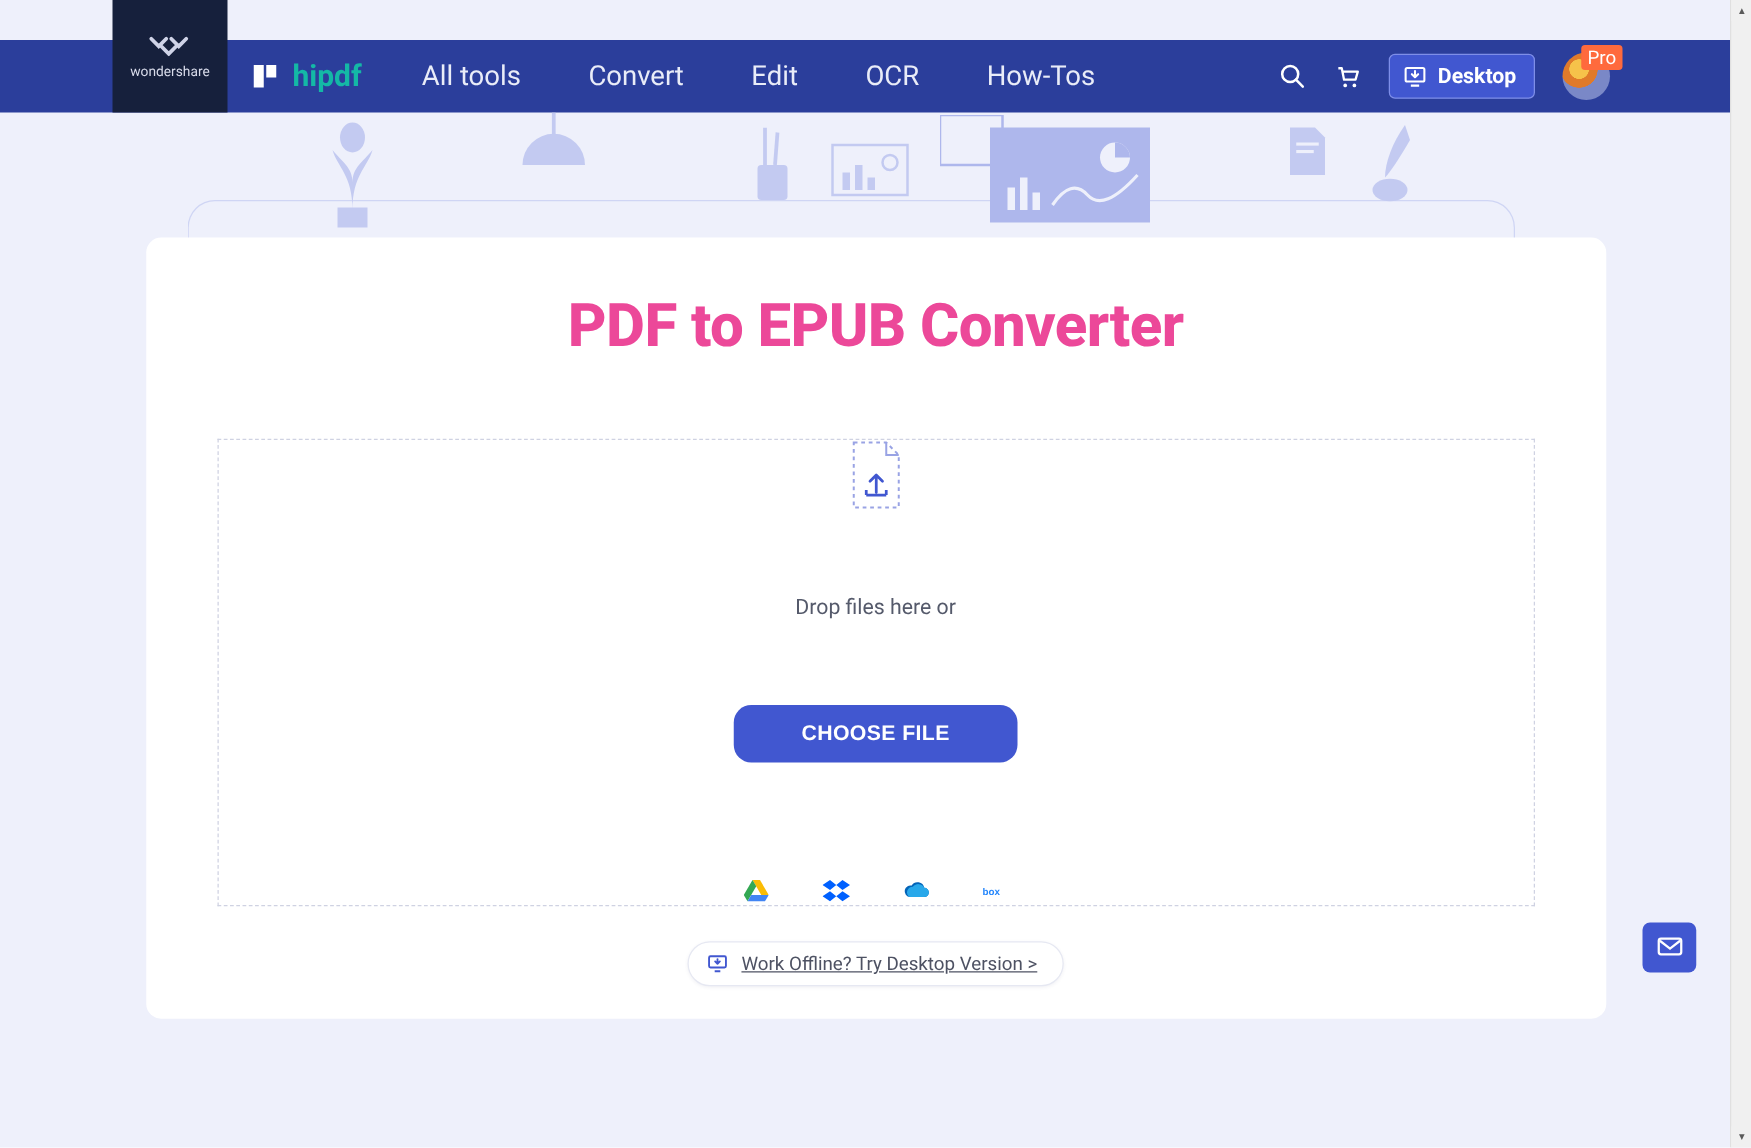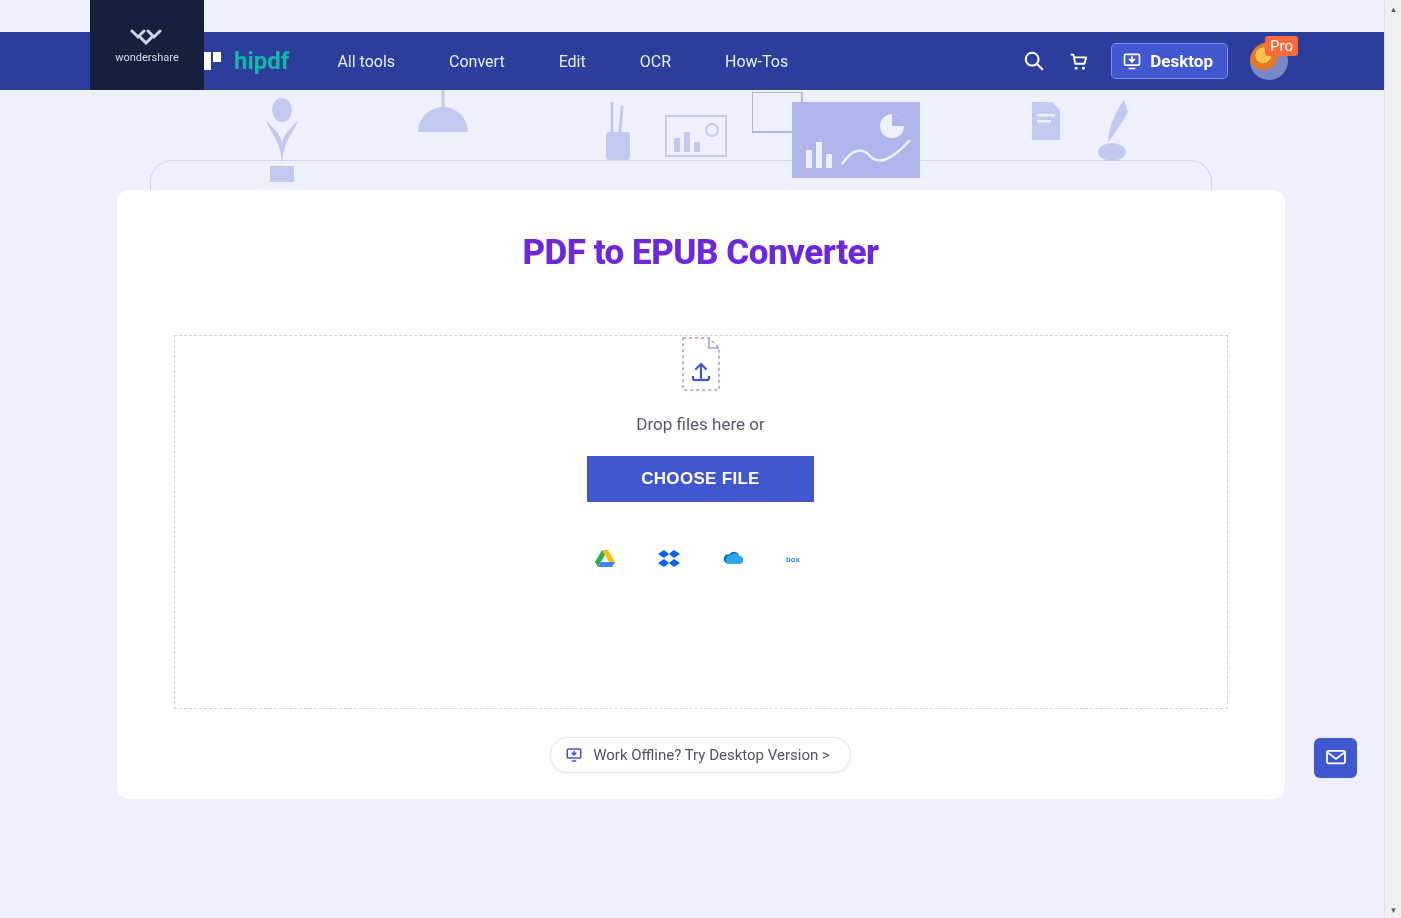--- a/index.html
+++ b/index.html
@@ -45,21 +45,21 @@
   width: 1384px;
   height: 58px;
   background: #2b3e9b;
   display: flex;
   align-items: center;
 }
 .wondershare-block {
   position: absolute;
   left: 90px;
   top: 0;
-  width: 114px;
+  width: 92px;
   height: 90px;
   background: #16203c;
   display: flex;
   flex-direction: column;
   align-items: center;
   justify-content: center;
   z-index: 30;
   color: #fff;
 }
 .wondershare-block .ws-text {
@@ -76,21 +76,21 @@
   font-weight: 700;
   font-size: 24px;
 }
 .nav-items {
   display: flex;
   gap: 54px;
   margin-left: 48px;
 }
 .nav-item {
   color: #e9ecf8;
-  font-size: 16px;
+  font-size: 22px;
   cursor: pointer;
 }
 .nav-right {
   margin-left: auto;
   display: flex;
   align-items: center;
   gap: 22px;
   padding-right: 96px;
 }
 .desktop-btn {
@@ -150,56 +150,56 @@
   width: 1168px;
   margin: 0 auto;
   background: #fff;
   border-radius: 12px;
   padding: 42px 0 10px 0;
   position: relative;
   z-index: 10;
 }
 .page-title {
   text-align: center;
-  font-size: 35px;
+  font-size: 48px;
   font-weight: 800;
-  color: #6d28d9;
+  color: #ec4899;
   letter-spacing: -0.5px;
 }
 .subtitle {
   text-align: center;
   font-size: 18px;
   color: #8c90a0;
   margin-top: 14px;
 }
 .dropzone {
   margin: 62px auto 0;
   width: 1054px;
   height: 374px;
   border: 1.5px dashed #cfd2e2;
   display: flex;
   flex-direction: column;
   align-items: center;
-  justify-content: flex-start;
+  justify-content: space-between;
   gap: 22px;
 }
 .drop-text {
   color: #555a6b;
   font-size: 17px;
 }
 .choose-btn {
   background: #4157d0;
   color: #fff;
   border: none;
   font-weight: 800;
   font-size: 17px;
   padding: 13px 54px;
   cursor: pointer;
   letter-spacing: 0.3px;
-  border-radius: 0;
+  border-radius: 14px;
 }
 .cloud-row {
   display: flex;
   gap: 42px;
   margin-top: 24px;
 }
 .cloud-row .cloud-icon { width:22px; height:22px; display:flex; align-items:center; justify-content:center; cursor:pointer; }
 
 .offline-pill {
   margin: 28px auto 16px;
@@ -208,20 +208,21 @@
   border: 1px solid #e6e8f2;
   border-radius: 999px;
   box-shadow: 0 1px 3px rgba(60,70,120,0.08);
   padding: 8px 20px 8px 14px;
   display: flex;
   align-items: center;
   gap: 10px;
   color: #4e5263;
   font-size: 15px;
   cursor: pointer;
+  text-decoration: underline;
 }
 .ad-label {
   margin-top: 30px;
   margin-left: 232px;
   color: #c2c4ce;
   font-size: 13px;
 }
 
 
 .mail-fab {

